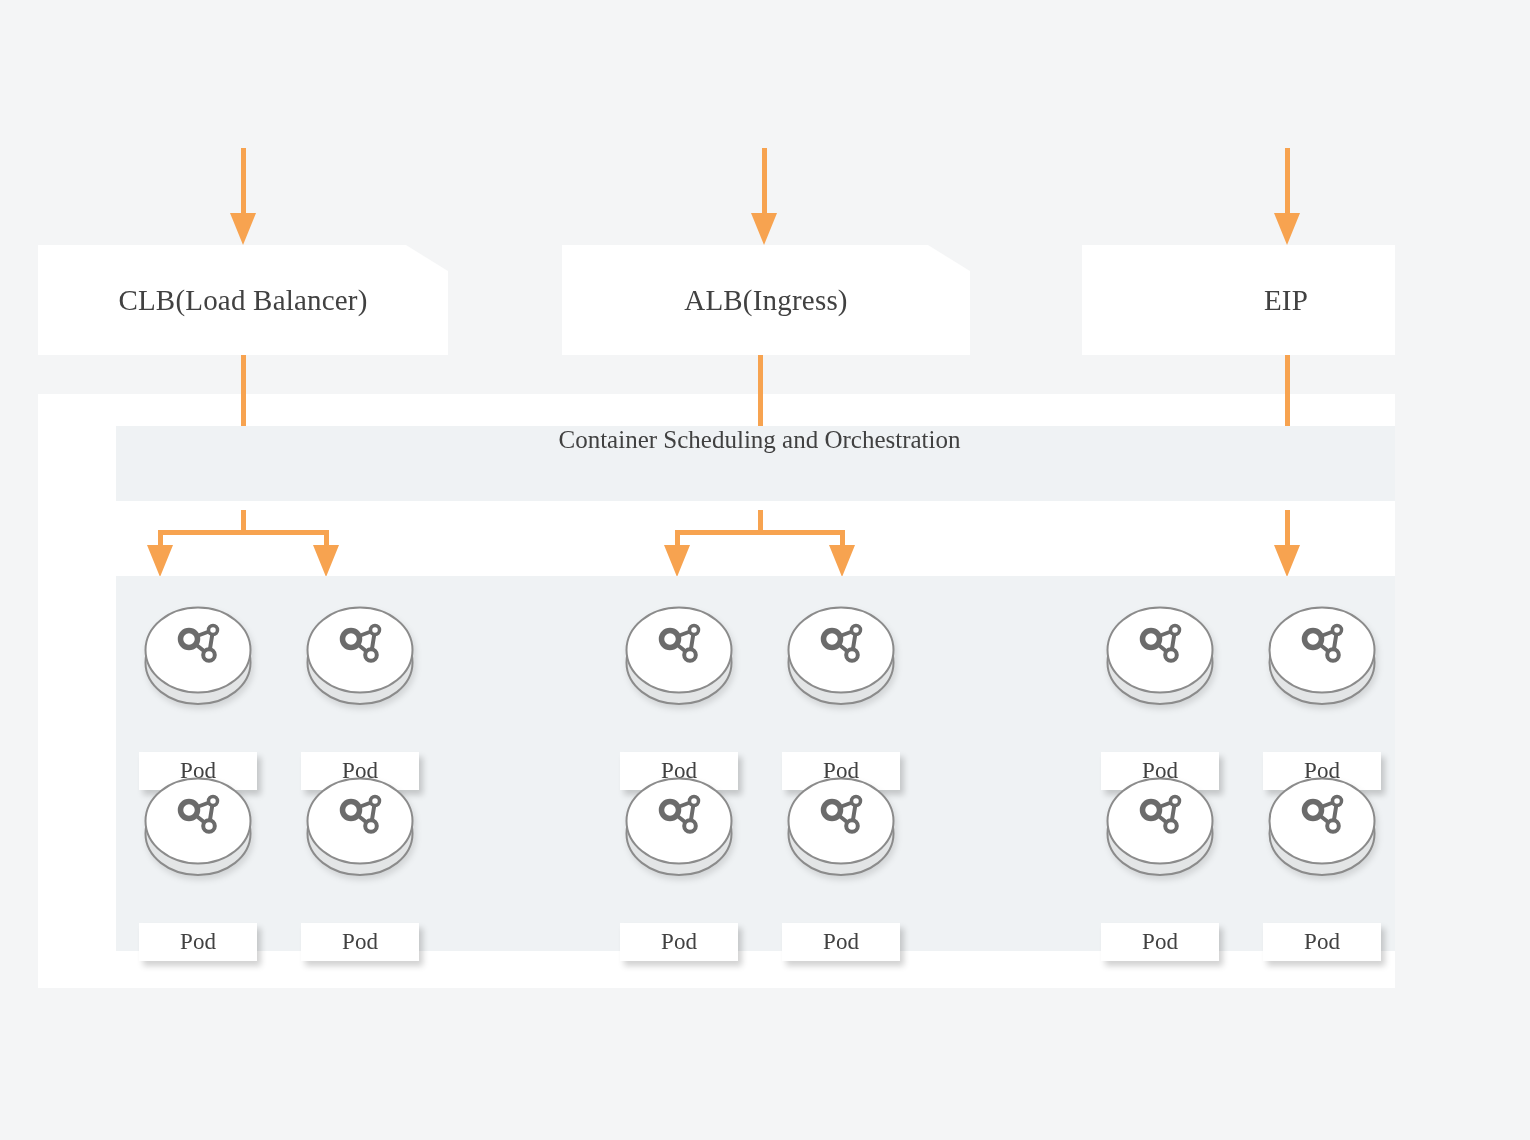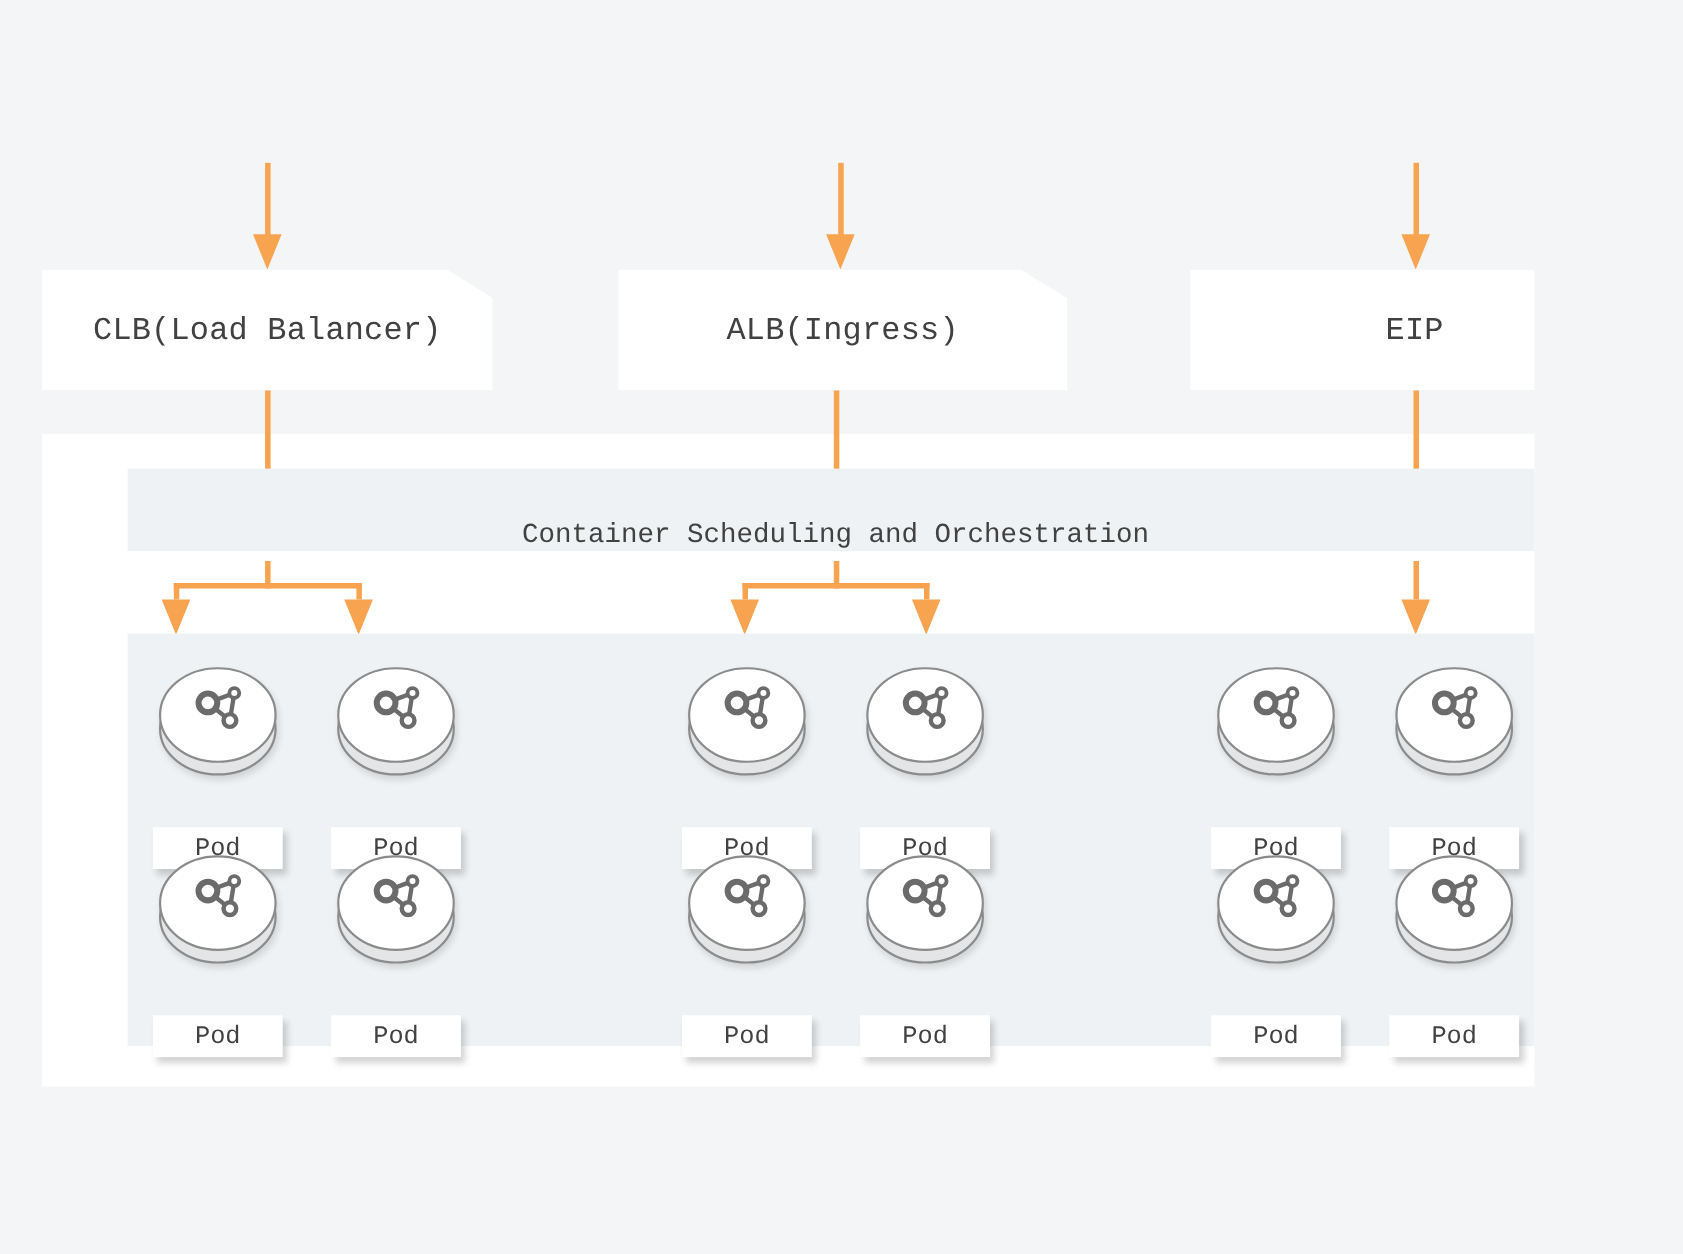--- a/index.html
+++ b/index.html
@@ -1,20 +1,20 @@
 <!DOCTYPE html>
 <html style="--accent: #F7A350; --canvas_bg: #F4F5F6; --panel_bg: #FFFFFF; --band_bg: #EFF2F4; --text: #414141; --cylinder_stroke: #8B8B8B; --cylinder_base: #E3E5E6; --icon_stroke: #6B6B6B;"><head>
 <meta charset="utf-8">
 <style>
   html,body{margin:0;padding:0;background:#F4F5F6;}
   .canvas{
     position:relative;
     width:1395px;height:1140px;
     background:var(--canvas_bg,#F4F5F6);
-    font-family:Liberation Mono, monospace;
+    font-family:Liberation Serif, serif;
     overflow:hidden;
   }
   
   .source-box{
     position:absolute;top:245px;height:110px;
     background:var(--panel_bg,#FFFFFF);
     clip-path:polygon(0 0, calc(100% - 42px) 0, 100% 26px, 100% 100%, 0 100%);
     filter:drop-shadow(3px 4px 3px rgba(0,0,0,0.10));
     display:flex;align-items:center;justify-content:center;
     font-size:29px;color:var(--text,#414141);
@@ -26,21 +26,21 @@
     background:var(--panel_bg,#FFFFFF);
     clip-path:polygon(0 0, calc(100% - 44px) 0, 100% 30px, 100% 100%, 0 100%);
     filter:drop-shadow(2px 4px 6px rgba(0,0,0,0.07));
   }
   .band{
     position:absolute;left:116px;width:1287px;
     background:var(--band_bg,#EFF2F4);
   }
   .band.header{
     top:426px;height:75px;
-    display:flex;align-items:flex-end;justify-content:center;
+    display:flex;align-items:flex-start;justify-content:center;
     font-size:25px;color:var(--text,#414141);
   }
   .band.pods{top:576px;height:375px;}
   
   .vseg{position:absolute;width:5px;background:var(--accent,#F7A350);}
   .hseg{position:absolute;height:5px;background:var(--accent,#F7A350);}
   .ahead{
     position:absolute;width:0;height:0;
     border-left:13px solid transparent;
     border-right:13px solid transparent;

